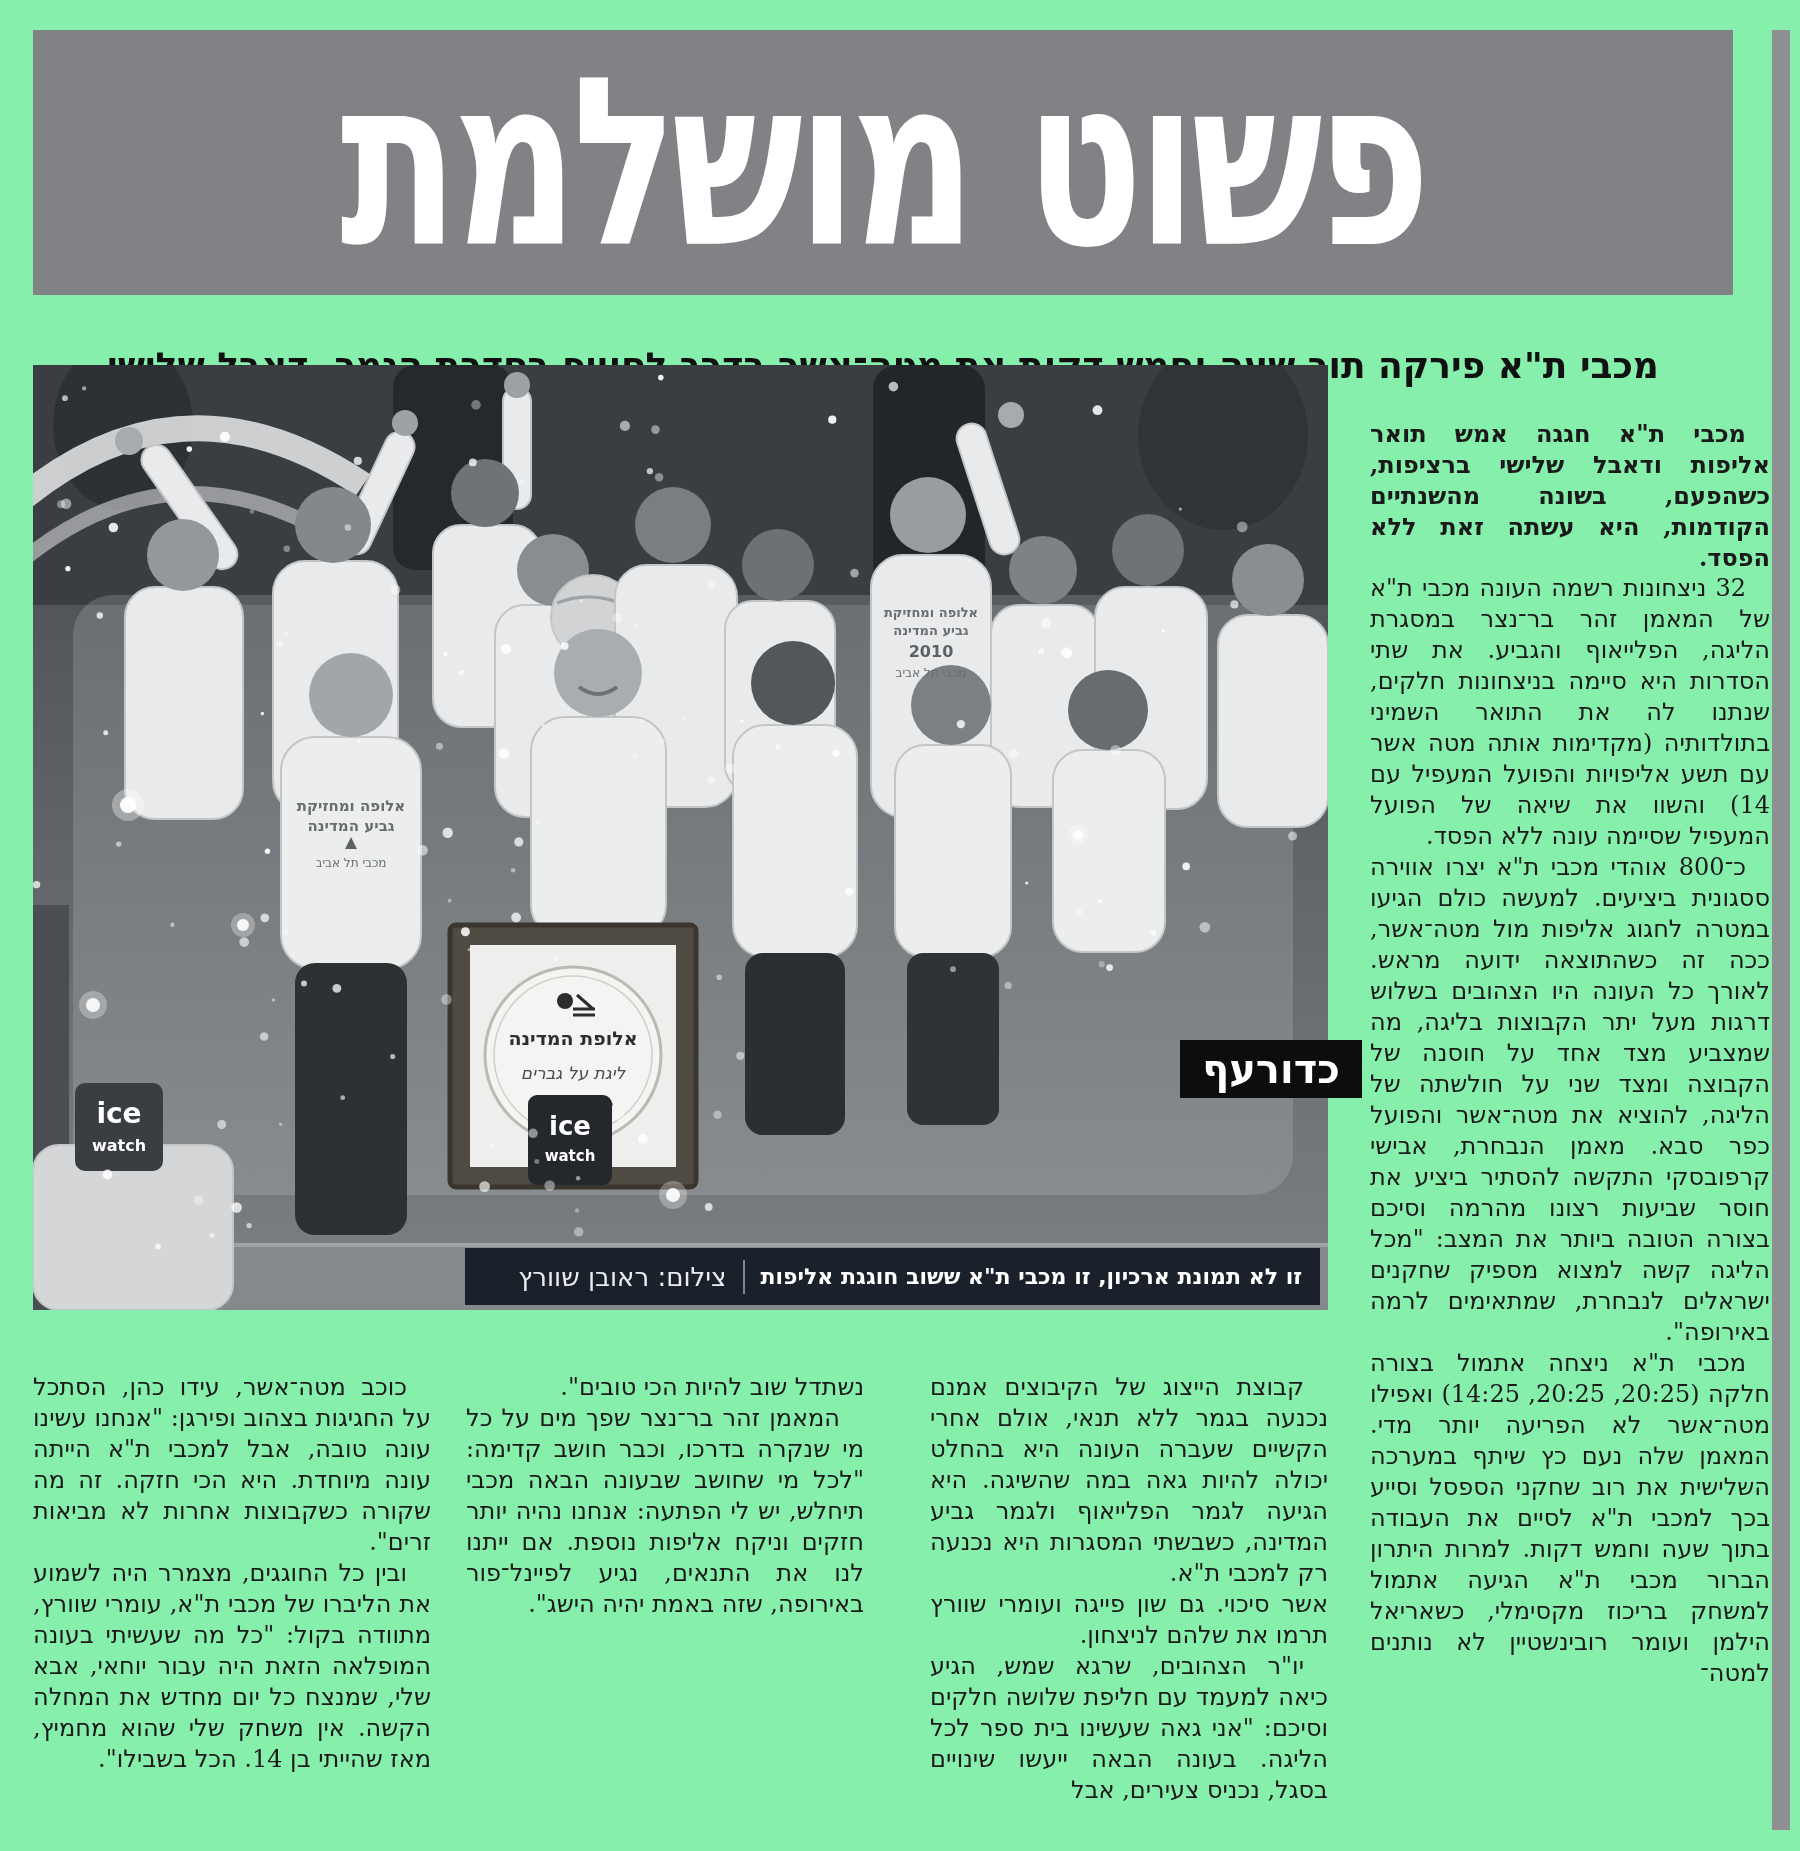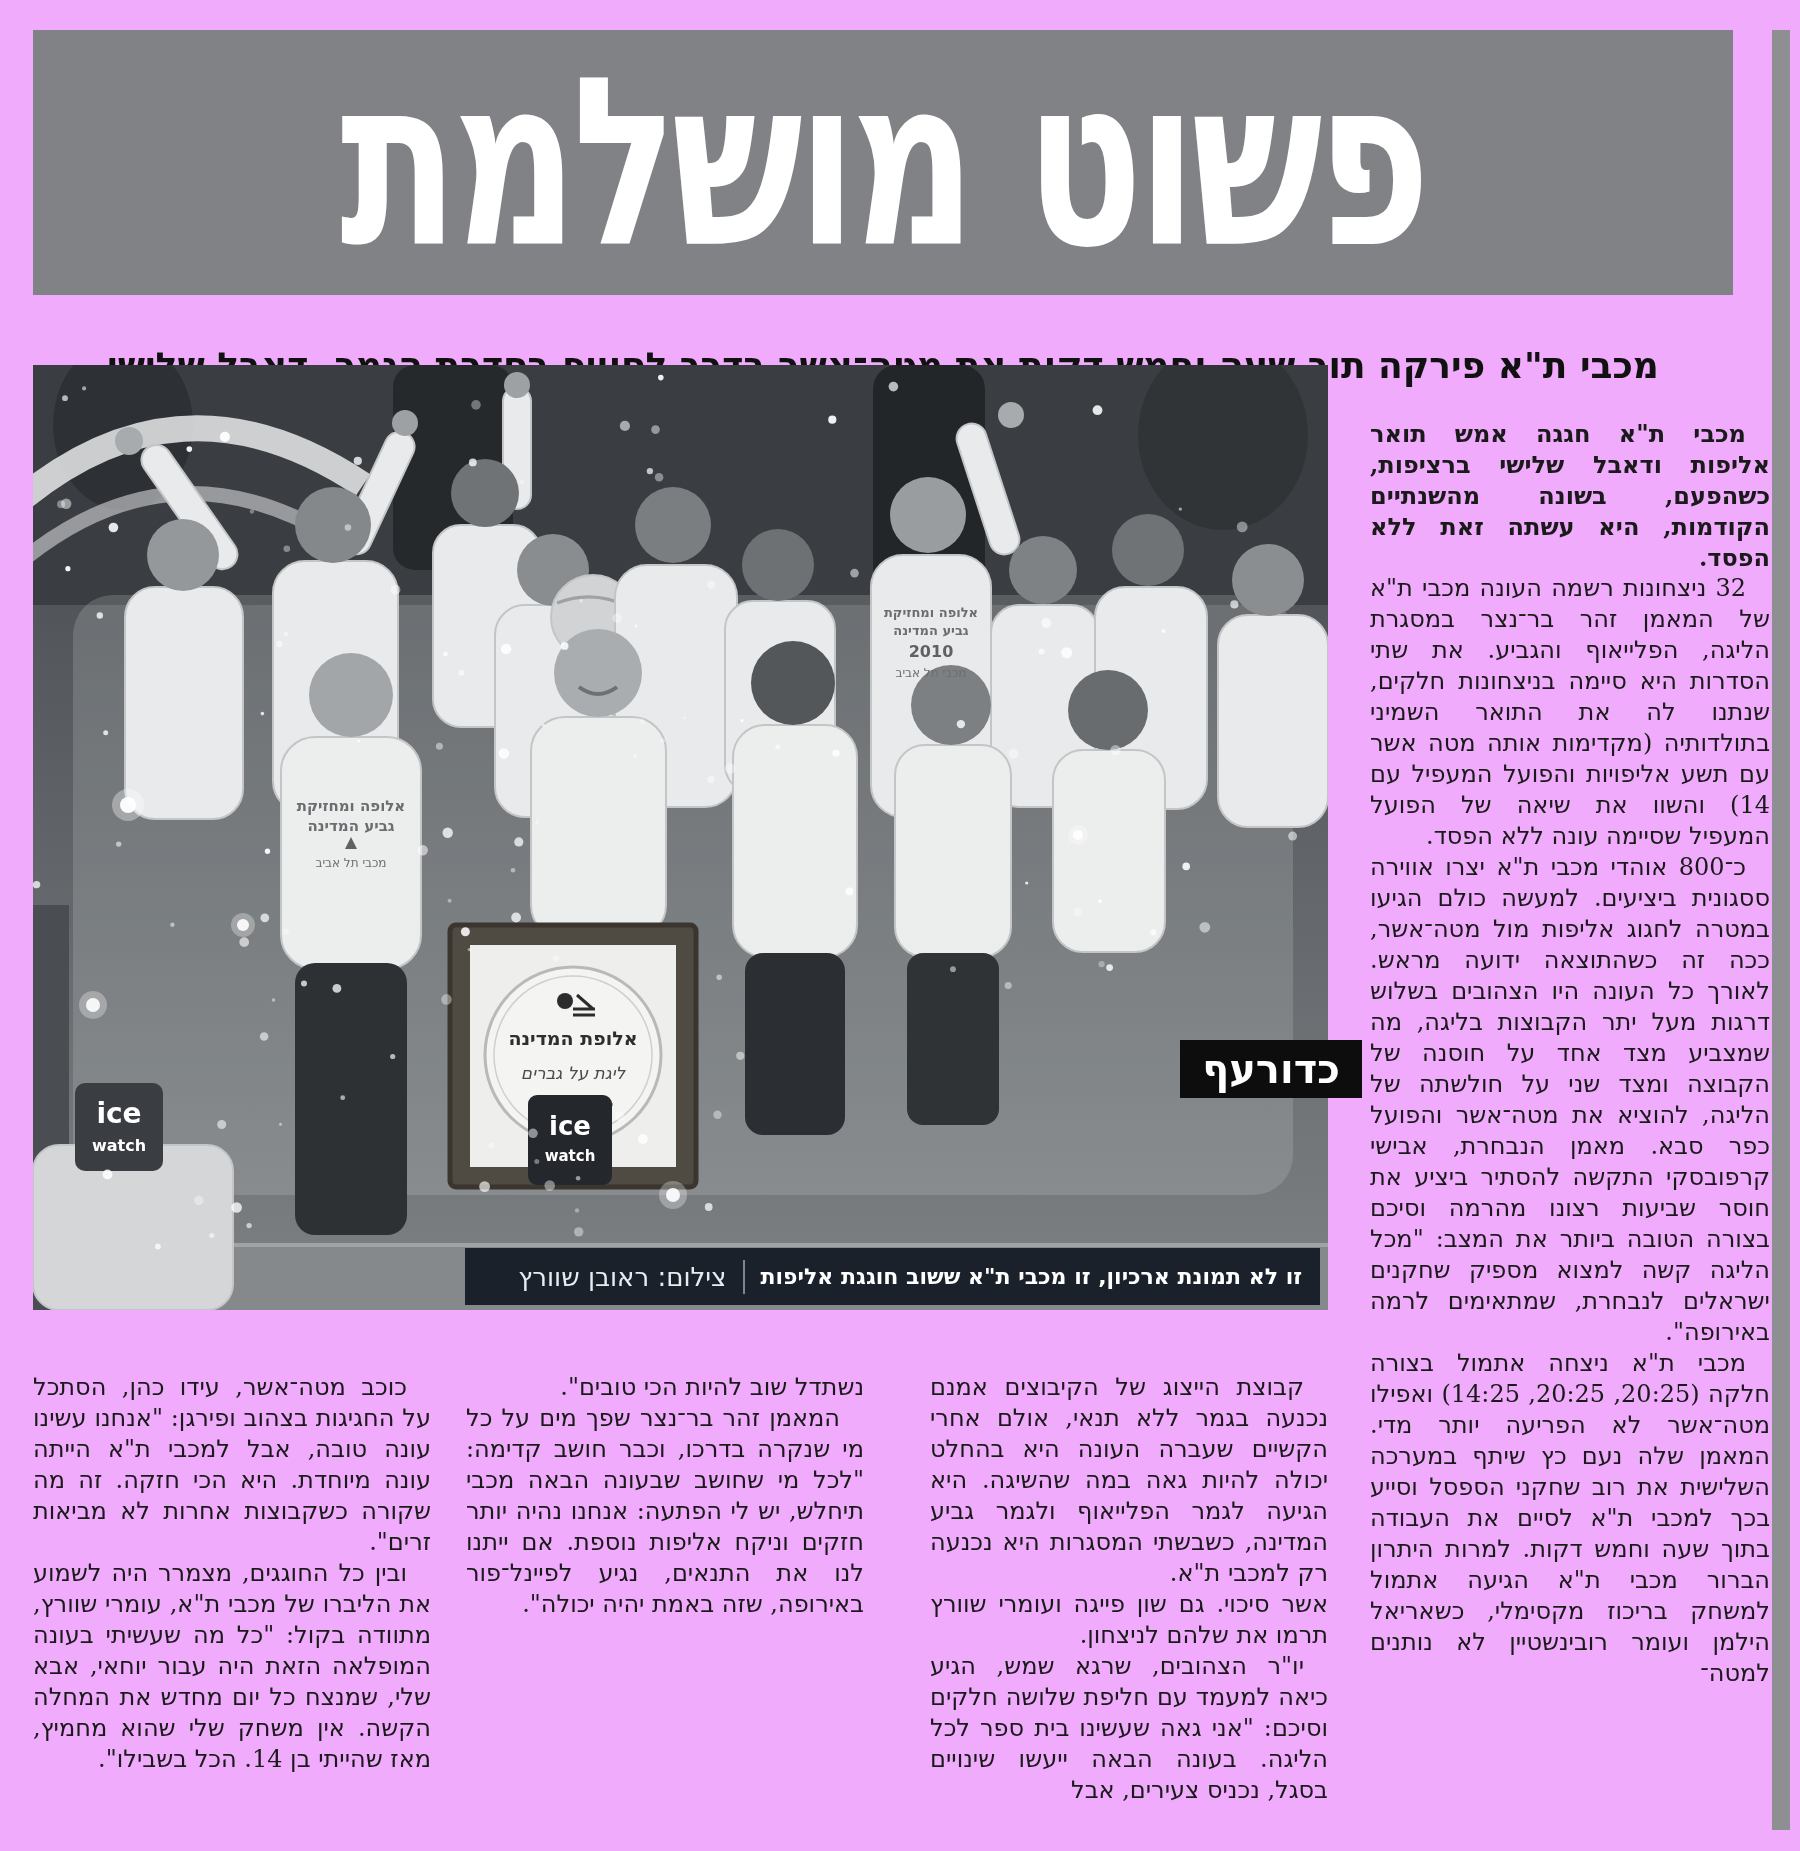--- a/index.html
+++ b/index.html
@@ -1,16 +1,16 @@
 <!DOCTYPE html>
 <html lang="he" dir="rtl"><head>
 <meta charset="utf-8">
 <style>
   html,body{margin:0;padding:0;background:#ffffff;}
-  .page{position:relative;width:1800px;height:1851px;background:#f0abfc;overflow:hidden;
+  .page{position:relative;width:1800px;height:1851px;background:#86efac;overflow:hidden;
         font-family:"DejaVu Serif","DejaVu Sans",serif;color:#1a1a1a;direction:rtl;}
 
   
   .band{position:absolute;left:33px;top:30px;width:1700px;height:265px;
         display:flex;align-items:center;justify-content:center;overflow:hidden;}
   .band h1{margin:0;color:#ffffff;font-family:"DejaVu Sans",sans-serif;font-weight:bold;
            font-size:188px;line-height:1;letter-spacing:-6px;transform:scale(.92,1.24);
            transform-origin:center center;white-space:nowrap;}
 
   
@@ -321,20 +321,20 @@
     <p class="para indent">מכבי ת"א ניצחה אתמול בצורה חלקה (20:25,‏ 20:25,‏ 14:25) ואפילו מטה־אשר לא הפריעה יותר מדי. המאמן שלה נעם כץ שיתף במערכה השלישית את רוב שחקני הספסל וסייע בכך למכבי ת"א לסיים את העבודה בתוך שעה וחמש דקות. למרות היתרון הברור מכבי ת"א הגיעה אתמול למשחק בריכוז מקסימלי, כשאריאל הילמן ועומר רובינשטיין לא נותנים למטה־</p>
   </div>
 
   <div class="bcol c1">
     <p class="para indent">קבוצת הייצוג של הקיבוצים אמנם נכנעה בגמר ללא תנאי, אולם אחרי הקשיים שעברה העונה היא בהחלט יכולה להיות גאה במה שהשיגה. היא הגיעה לגמר הפלייאוף ולגמר גביע המדינה, כשבשתי המסגרות היא נכנעה רק למכבי ת"א.</p>
     <p class="para">אשר סיכוי. גם שון פייגה ועומרי שוורץ תרמו את שלהם לניצחון.</p>
     <p class="para indent">יו"ר הצהובים, שרגא שמש, הגיע כיאה למעמד עם חליפת שלושה חלקים וסיכם: "אני גאה שעשינו בית ספר לכל הליגה. בעונה הבאה ייעשו שינויים בסגל, נכניס צעירים, אבל</p>
   </div>
   <div class="bcol c2">
     <p class="para">נשתדל שוב להיות הכי טובים".</p>
-    <p class="para indent">המאמן זהר בר־נצר שפך מים על כל מי שנקרה בדרכו, וכבר חושב קדימה: "לכל מי שחושב שבעונה הבאה מכבי תיחלש, יש לי הפתעה: אנחנו נהיה יותר חזקים וניקח אליפות נוספת. אם ייתנו לנו את התנאים, נגיע לפיינל־פור באירופה, שזה באמת יהיה יכולה".</p>
+    <p class="para indent">המאמן זהר בר־נצר שפך מים על כל מי שנקרה בדרכו, וכבר חושב קדימה: "לכל מי שחושב שבעונה הבאה מכבי תיחלש, יש לי הפתעה: אנחנו נהיה יותר חזקים וניקח אליפות נוספת. אם ייתנו לנו את התנאים, נגיע לפיינל־פור באירופה, שזה באמת יהיה הישג".</p>
   </div>
   <div class="bcol c3">
     <p class="para indent">כוכב מטה־אשר, עידו כהן, הסתכל על החגיגות בצהוב ופירגן: "אנחנו עשינו עונה טובה, אבל למכבי ת"א הייתה עונה מיוחדת. היא הכי חזקה. זה מה שקורה כשקבוצות אחרות לא מביאות זרים".</p>
     <p class="para indent">ובין כל החוגגים, מצמרר היה לשמוע את הליברו של מכבי ת"א, עומרי שוורץ, מתוודה בקול: "כל מה שעשיתי בעונה המופלאה הזאת היה עבור יוחאי, אבא שלי, שמנצח כל יום מחדש את המחלה הקשה. אין משחק שלי שהוא מחמיץ, מאז שהייתי בן 14. הכל בשבילו".</p>
   </div>
 
 </div>
 
 </body></html>

